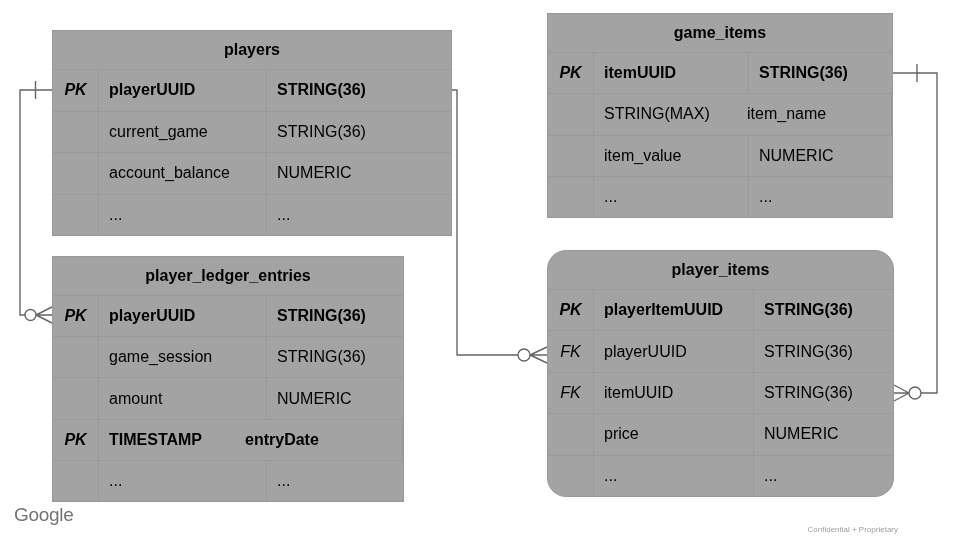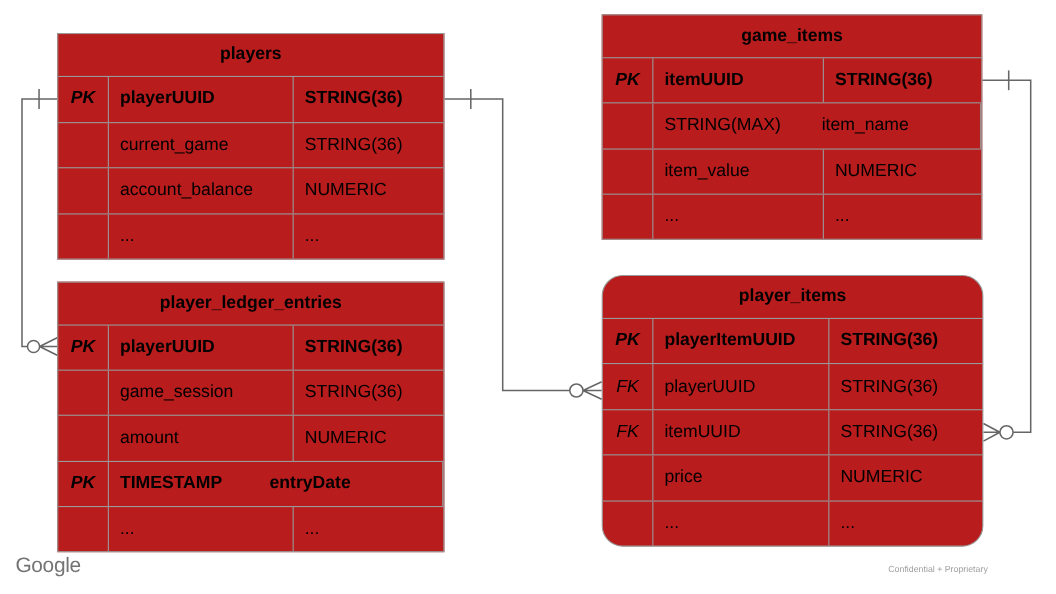--- a/index.html
+++ b/index.html
@@ -6,50 +6,50 @@
   .canvas{
     position:relative;width:960px;height:540px;background:#ffffff;
     font-family:"Liberation Sans",sans-serif;overflow:hidden;color:#000;
   }
   svg.rels{position:absolute;left:0;top:0;width:960px;height:540px;}
   .rline{stroke:#666666;stroke-width:1.4;fill:none;}
   .rcircle{stroke:#666666;stroke-width:1.4;fill:#ffffff;}
 
   .tbl{
     position:absolute;display:flex;flex-direction:column;
-    background:#b91c1c;border:1px solid #999999;box-sizing:border-box;
+    background:#a3a3a3;border:1px solid #999999;box-sizing:border-box;
     font-size:16px;
   }
   .tbl-title{
     flex:0 0 38px;display:flex;align-items:center;justify-content:center;
     font-weight:bold;border-bottom:1px solid #999999;
   }
   .row{display:flex;flex:1 1 0;border-bottom:1px solid #999999;min-height:0;}
   .row:last-child{border-bottom:none;}
   .cell{display:flex;align-items:center;box-sizing:border-box;white-space:nowrap;overflow:hidden;}
   .c-key{width:46px;flex:0 0 46px;justify-content:center;border-right:1px solid #999999;font-style:italic;}
   .c-name{border-right:1px solid #999999;padding-left:10px;flex:0 0 auto;}
   .c-type{flex:1 1 auto;padding-left:10px;}
   .bold{font-weight:bold;}
 
-  #t-players{left:52px;top:30px;width:352px;height:206px;}
+  #t-players{left:52px;top:30px;width:400px;height:206px;}
   #t-players .c-name{width:168px;}
   #t-ledger{left:52px;top:256px;width:352px;height:246px;}
   #t-ledger .c-name{width:168px;}
   #t-game{left:547px;top:13px;width:346px;height:205px;}
   #t-game .c-name{width:155px;}
   #t-pitems{left:547px;top:250px;width:347px;height:247px;border-radius:19px;}
   #t-pitems .c-name{width:160px;}
 
   .google-logo{
     position:absolute;left:14px;top:504px;font-size:19px;color:#747474;
     letter-spacing:-0.3px;
   }
   .conf-note{
-    position:absolute;right:62px;top:513px;font-size:8px;color:#9e9e9e;
+    position:absolute;right:62px;top:525px;font-size:8px;color:#9e9e9e;
   }
 </style>
 </head>
 <body>
 
 <div class="canvas">
 
   <svg class="rels">
     <g>
       <path class="rline" d="M52,90 H20 V315 H25"></path>

